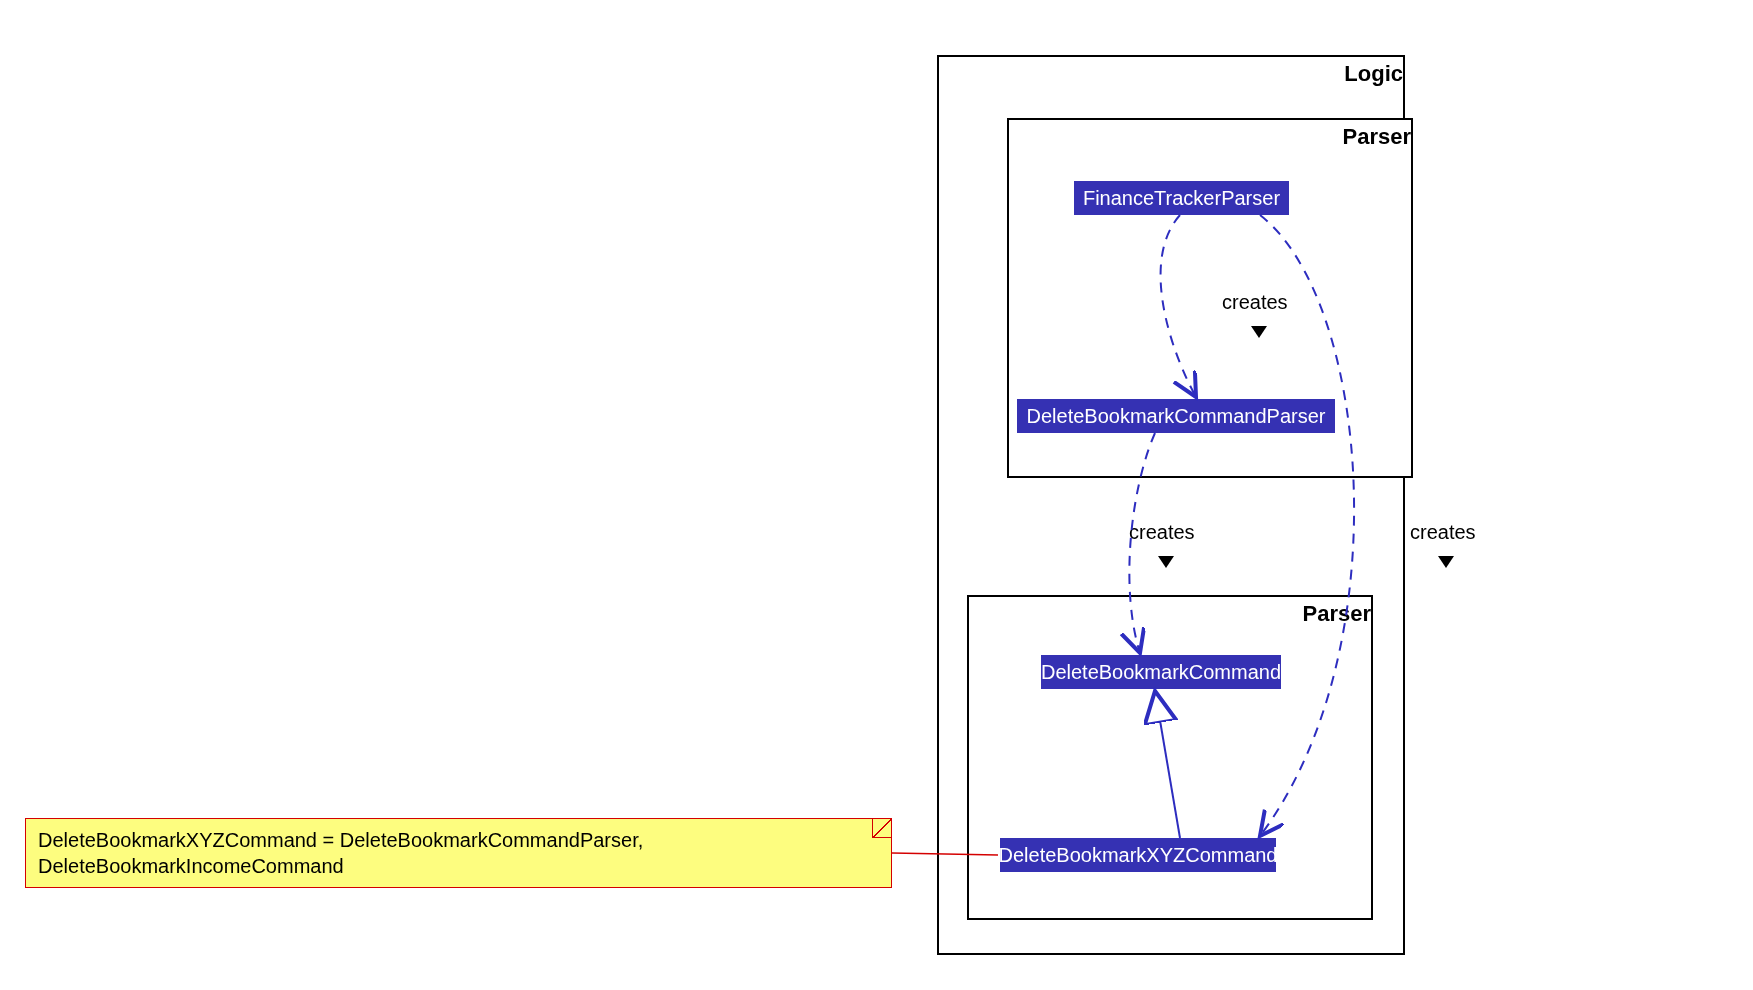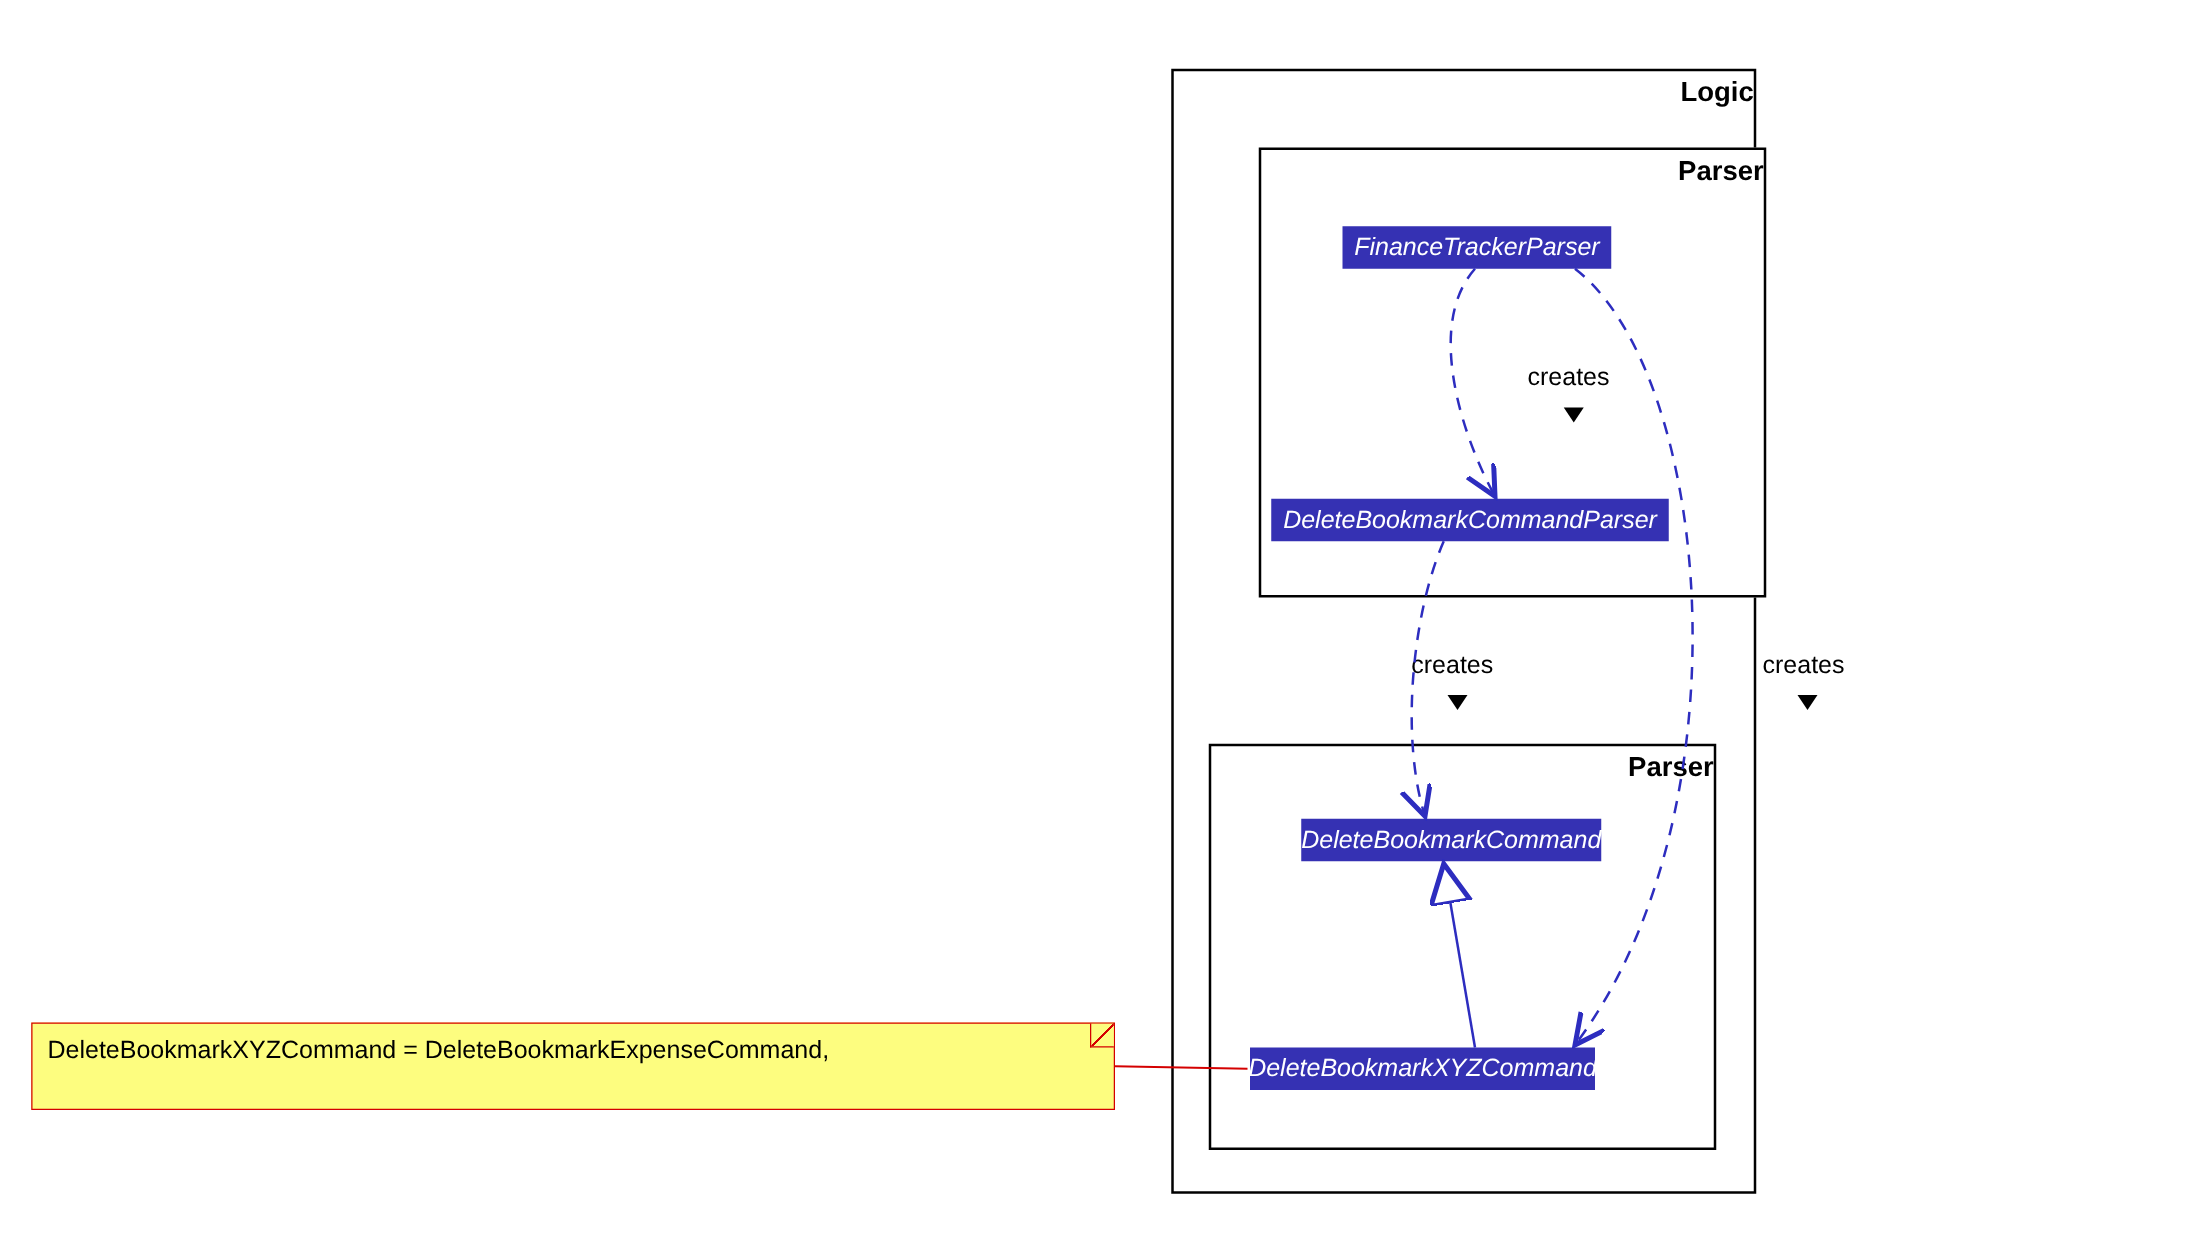--- a/index.html
+++ b/index.html
@@ -33,21 +33,20 @@
     background: #3531b3;
     color: #fff;
     font-weight: 500;
     font-size: 20px;
     display: flex;
     align-items: center;
     justify-content: center;
     padding: 6px 10px;
     box-sizing: border-box;
     white-space: nowrap;
-    font-style: italic;
   }
   .note {
     position: absolute;
     background: #fdfd7f;
     border: 1.5px solid #d40000;
     box-sizing: border-box;
     padding: 8px 12px;
     font-size: 20px;
     line-height: 1.3;
     color: #000;
@@ -97,21 +96,22 @@
 <div class="class-box" style="left:1074px; top:181px; width:215px; height:34px;">FinanceTrackerParser</div>
 
 <div class="class-box" style="left:1017px; top:399px; width:318px; height:34px;">DeleteBookmarkCommandParser</div>
 
 <div class="class-box" style="left:1041px; top:655px; width:240px; height:34px;">DeleteBookmarkCommand</div>
 
 <div class="class-box" style="left:1000px; top:838px; width:276px; height:34px;">DeleteBookmarkXYZCommand</div>
 
 <div class="note" style="left:25px; top:818px; width:867px; height:70px;">
   <div class="note-fold"></div>
-  <div>DeleteBookmarkXYZCommand = DeleteBookmarkExpenseCommand,</div>
+  <div>DeleteBookmarkXYZCommand = DeleteBookmarkCommandParser,</div>
+  <div>DeleteBookmarkIncomeCommand</div>
 </div>
 
 <div class="label" style="left:1222px; top:291px;">creates</div>
 <div class="label" style="left:1129px; top:521px;">creates</div>
 <div class="label" style="left:1410px; top:521px;">creates</div>
 
 <div style="position:absolute; left:1251px; top:326px; width:0;height:0;
             border-left:8px solid transparent;border-right:8px solid transparent;border-top:12px solid #000;"></div>
 <div style="position:absolute; left:1158px; top:556px; width:0;height:0;
             border-left:8px solid transparent;border-right:8px solid transparent;border-top:12px solid #000;"></div>

